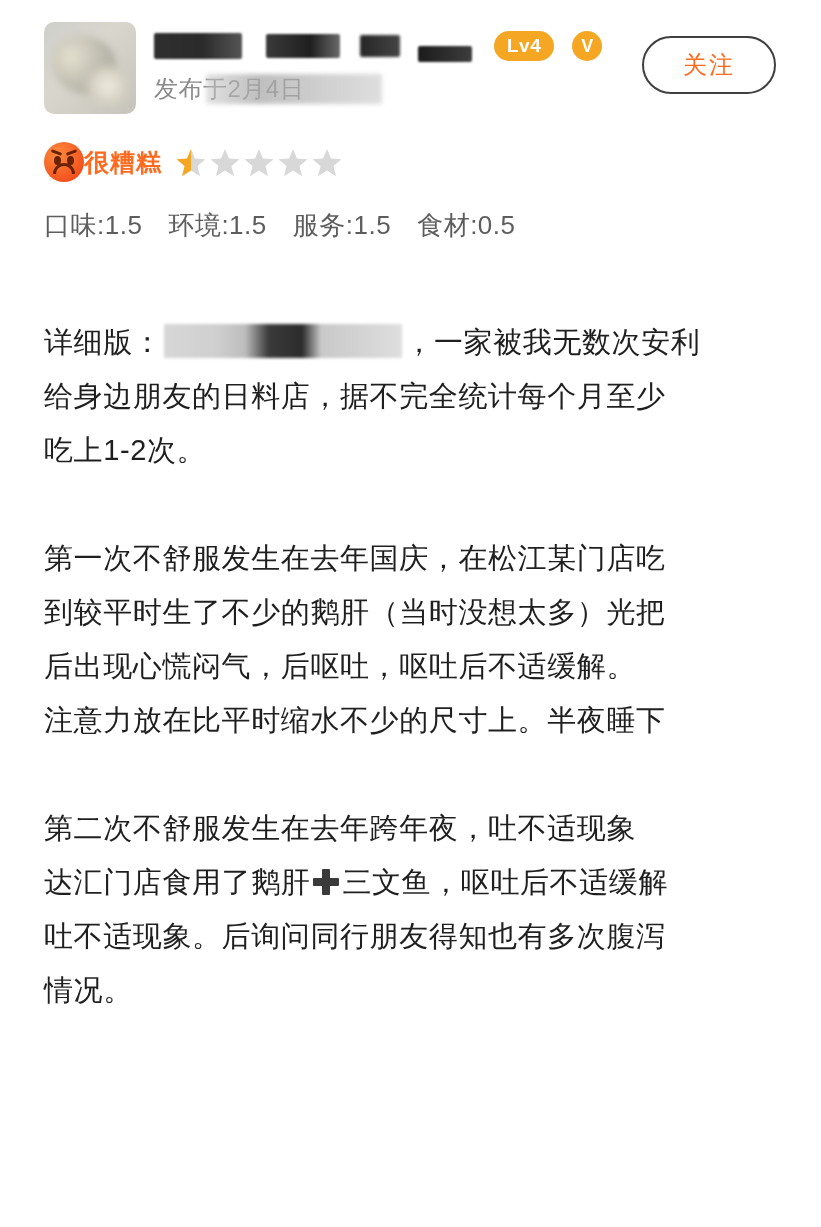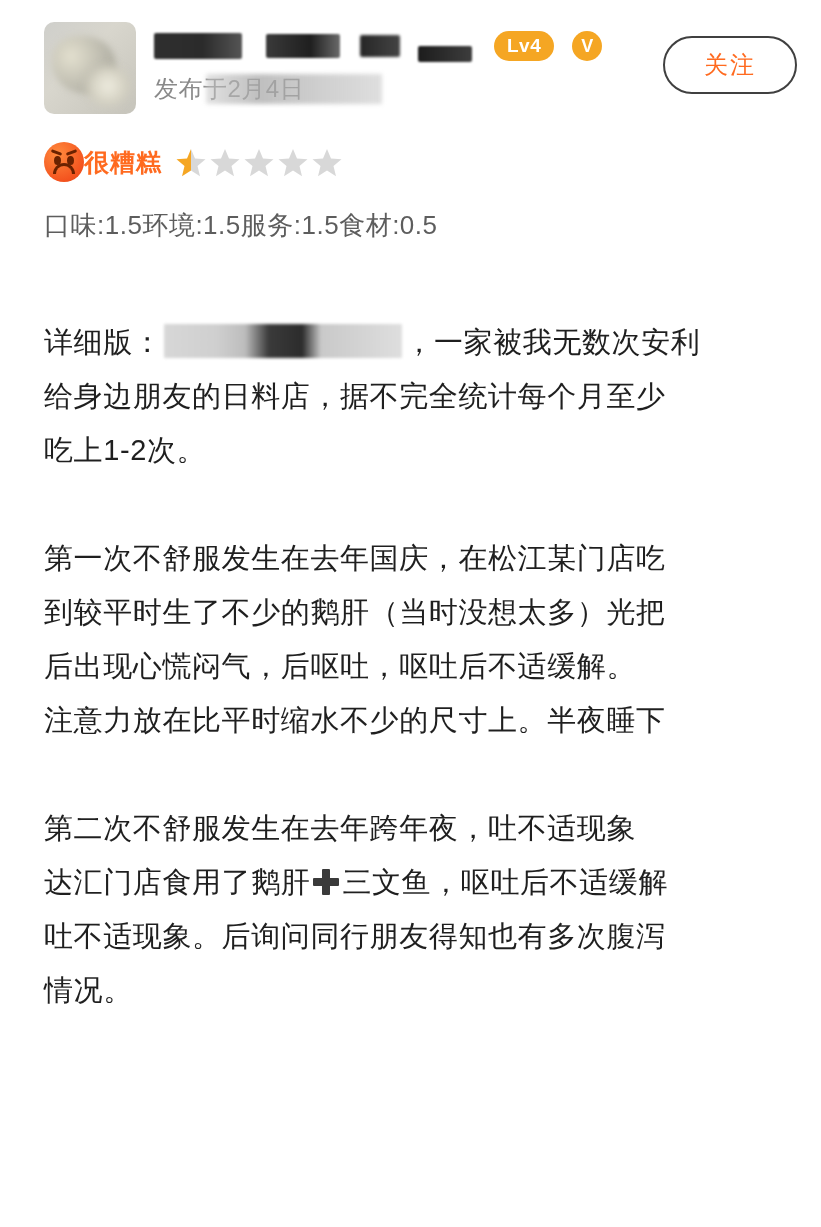--- a/index.html
+++ b/index.html
@@ -22,21 +22,21 @@
     height: 1227px;
     padding: 0;
     box-sizing: border-box;
     position: relative;
   }
 
   
   .header {
     display: flex;
     align-items: flex-start;
-    padding: 22px 24px 0 44px;
+    padding: 22px 45px 0 44px;
     box-sizing: border-box;
     height: 120px;
   }
   .avatar {
     width: 92px;
     height: 92px;
     border-radius: 10px;
     flex: 0 0 auto;
     background:
       linear-gradient(135deg, #cfcfcb 0%, #d8d6cd 40%, #c6c4bb 100%);
@@ -239,20 +239,21 @@
   }
   .star svg { display: block; }
 
   
   .subscores {
     padding: 22px 0 0 44px;
     font-size: 26px;
     color: #5d5d5d;
     letter-spacing: 0.5px;
     display: flex;
+    gap: 26px;
   }
 
   
   .body {
     padding: 18px 40px 0 44px;
     font-size: 29px;
     line-height: 54px;
     color: #1f1f1f;
     letter-spacing: 0.6px;
     box-sizing: border-box;

